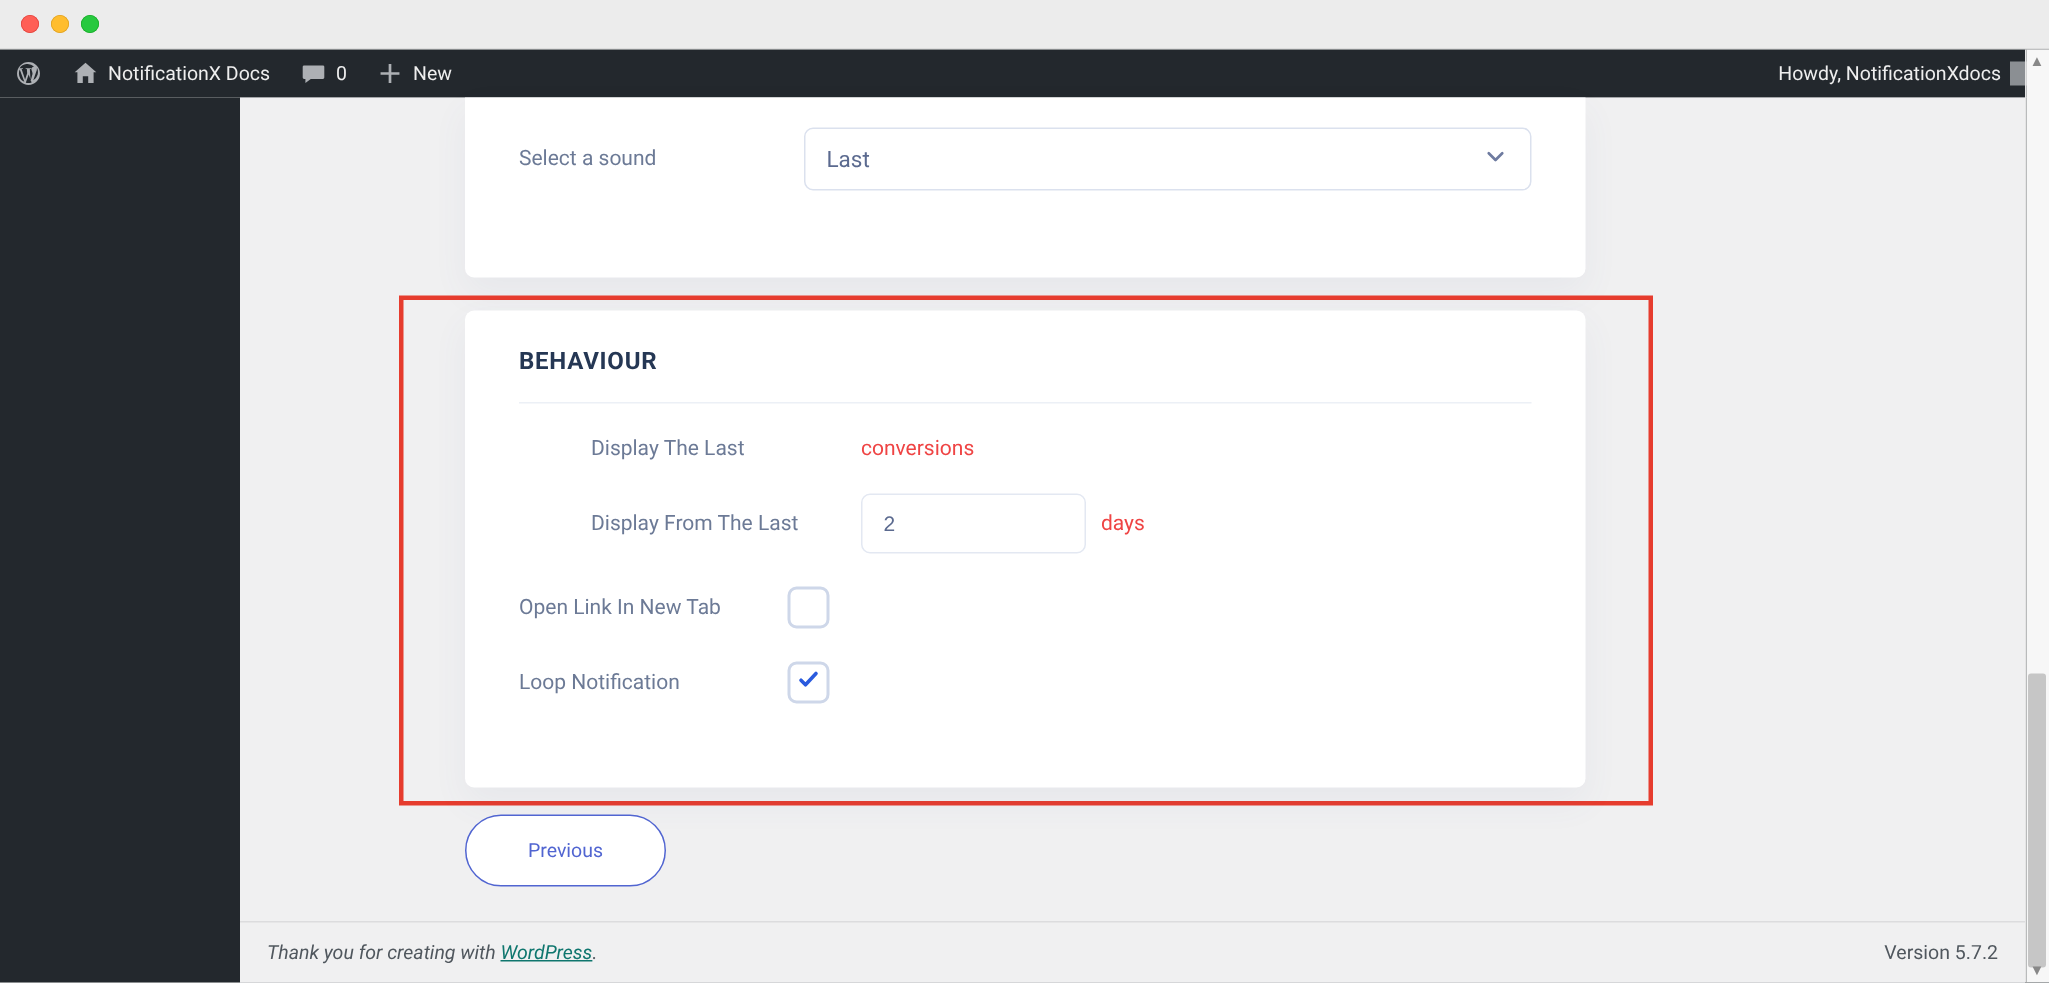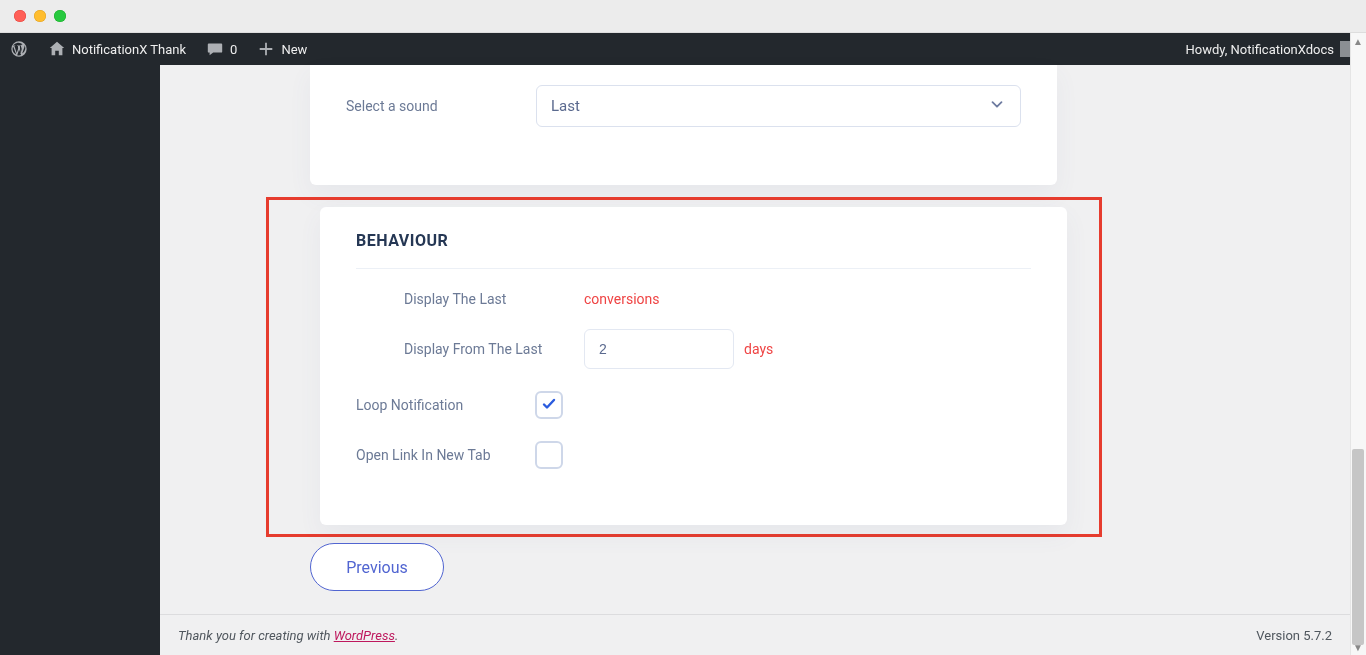--- a/index.html
+++ b/index.html
@@ -143,21 +143,21 @@
     .behaviour-outline {
       position: absolute;
       left: 106px;
       top: 132px;
       width: 836px;
       height: 340px;
       border: 3px solid #e63c2e;
     }
     .behaviour-card {
       position: absolute;
-      left: 160px;
+      left: 150px;
       top: 142px;
       width: 747px;
       height: 318px;
       padding: 24px 36px 20px;
     }
     .section-title {
       font-size: 16px;
       font-weight: 700;
       letter-spacing: 0.5px;
       color: #253754;
@@ -202,21 +202,21 @@
     .prev-btn {
       position: absolute;
       left: 150px;
       top: 478px;
       height: 48px;
       width: 134px;
       border: 1px solid #5165d1;
       border-radius: 24px;
       background: #fff;
       color: #5165d1;
-      font-size: 16px;
+      font-size: 13px;
       display: flex;
       align-items: center;
       justify-content: center;
       cursor: pointer;
     }
     
     .wp-footer {
       position: absolute;
       left: 0;
       right: 0;
@@ -226,21 +226,21 @@
       border-top: 1px solid #dcdcde;
       display: flex;
       align-items: center;
       justify-content: space-between;
       padding: 0 18px;
       font-size: 13px;
       color: #50575e;
       font-style: italic;
     }
     .wp-footer a {
-      color: #be185d;
+      color: #0f766e;
       text-decoration: underline;
       font-style: italic;
     }
     .wp-footer .version { font-style: normal; }
     .chev svg { width:18px; height:18px; }
     .check-svg svg { width: 16px; height: 16px; }
   </style>
 </head>
 <body>
 
@@ -260,21 +260,21 @@
               <path fill="#adb0b4" d="M10 1.5A8.5 8.5 0 1 0 18.5 10 8.5 8.5 0 0 0 10 1.5ZM2.9 10a7 7 0 0 1 .6-2.9l3.4 9.1A7.1 7.1 0 0 1 2.9 10Zm7.1 7.1a7.3 7.3 0 0 1-2-.29l2.12-6.16 2.17 5.95a.61.61 0 0 0 .05.09A7.06 7.06 0 0 1 10 17.1Zm1-10.39c.42 0 .81-.05.81-.05a.29.29 0 0 0 0-.58s-1.15.09-1.9.09-1.86-.09-1.86-.09a.29.29 0 0 0 0 .58s.36.05.74.05L9 9.83l-1.52 4.57L4.9 6.71c.42 0 .8-.05.8-.05a.29.29 0 0 0 0-.58s-1.15.09-1.89.09h-.45a7.1 7.1 0 0 1 10.72-1.34 2.35 2.35 0 0 0-1.69 1.05c-.43.65-.21 1.35 0 1.93a6.85 6.85 0 0 1 .58 2.28c0 .7-.27 1.52-.63 2.66l-.82 2.74Zm5.19-1.08A7.11 7.11 0 0 1 13.55 15l2.16-6.26a6.64 6.64 0 0 0 .54-2.52 5.58 5.58 0 0 0-.06-.82Z"></path>
             </svg>
         </span>
       </span>
       <span class="wp-item">
         <span class="wp-icon-shape">
           <svg viewBox="0 0 20 20">
               <path fill="#adb0b4" d="M10 2 2 9h2v8h4v-5h4v5h4V9h2z"></path>
             </svg>
         </span>
-        <span>NotificationX Thank</span>
+        <span>NotificationX Docs</span>
       </span>
       <span class="wp-item">
         <span class="wp-icon-shape">
           <svg viewBox="0 0 20 20">
               <path fill="#adb0b4" d="M3 4h14a1 1 0 0 1 1 1v8a1 1 0 0 1-1 1H8l-4 3v-3H3a1 1 0 0 1-1-1V5a1 1 0 0 1 1-1Z"></path>
             </svg>
         </span>
         <span>0</span>
       </span>
       <span class="wp-item">
@@ -323,38 +323,38 @@
             <span class="suffix-label">conversions</span>
           </div>
 
           <div class="field-row">
             <span class="field-label">Display From The Last</span>
             <input type="text" class="num-input" value="2" style="">
             <span class="suffix-label">days</span>
           </div>
 
           <div class="check-row">
+            <span class="field-label">Open Link In New Tab</span>
+            <span class="square-check empty">
+              <span class="check-svg">
+                <svg viewBox="0 0 16 16"></svg>
+              </span>
+            </span>
+          </div>
+
+          <div class="check-row">
             <span class="field-label">Loop Notification</span>
             <span class="square-check">
               <span class="check-svg">
                 <svg viewBox="0 0 16 16">
                     <path fill="none" stroke="#2a5bde" stroke-width="2.4" stroke-linecap="round" stroke-linejoin="round" d="m3 8.5 3 3L13 4"></path>
                   </svg>
               </span>
             </span>
           </div>
-
-          <div class="check-row">
-            <span class="field-label">Open Link In New Tab</span>
-            <span class="square-check empty">
-              <span class="check-svg">
-                <svg viewBox="0 0 16 16"></svg>
-              </span>
-            </span>
-          </div>
         </div>
 
         <div class="prev-btn">
           <span>Previous</span>
         </div>
 
         <div class="wp-footer">
           <span>
             <span>Thank you for creating with </span><a href="#">WordPress</a><span>.</span>
           </span>

